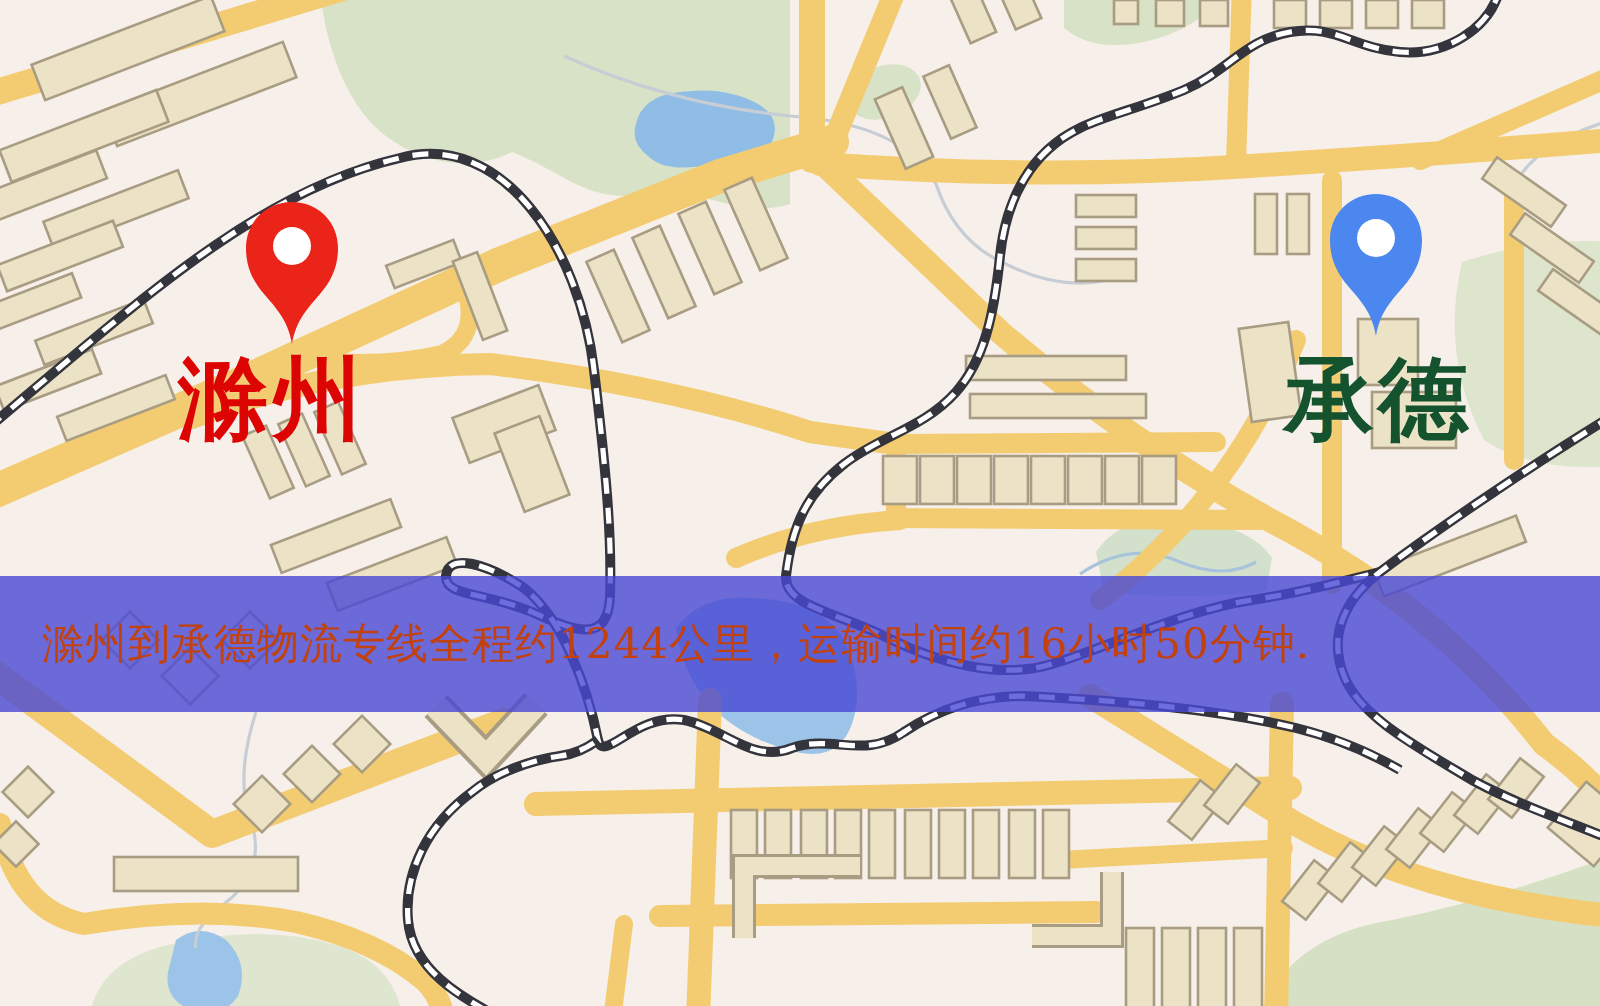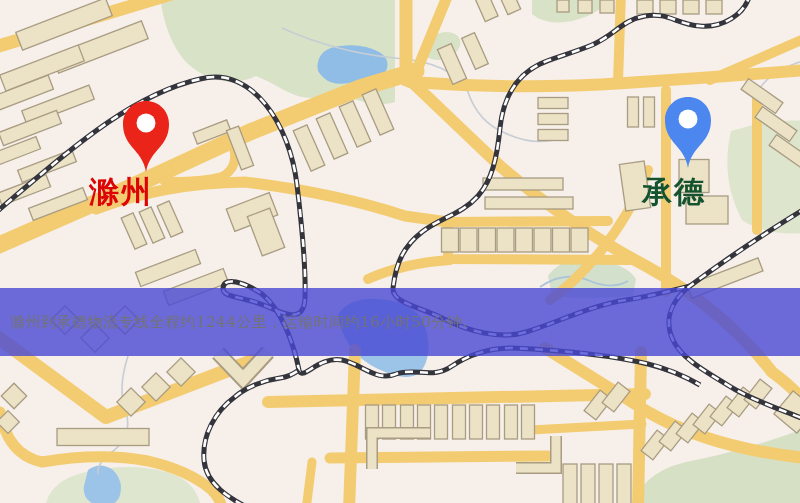--- a/index.html
+++ b/index.html
@@ -1,28 +1,28 @@
 <!DOCTYPE html>
 <html><head>
 <meta charset="utf-8">
 <style>
   html,body{margin:0;padding:0;background:#ffffff;}
   .stage{position:relative;width:800px;height:503px;overflow:hidden;
          font-family:"DejaVu Sans","Liberation Sans",sans-serif;}
   .stage svg.map{position:absolute;left:0;top:0;display:block;}
   
   .city-label{position:absolute;font-family:"DejaVu Serif","Liberation Serif",serif;
-              font-weight:700;font-size:30px;line-height:1;letter-spacing:2px;
+              font-weight:700;font-size:45px;line-height:1;letter-spacing:2px;
               text-shadow:0 0 1px rgba(255,255,255,.25);}
   .city-label.origin{left:89px;top:177px;color:#dd0404;}
   .city-label.destination{left:642px;top:177px;color:#14532d;}
   
   .banner{position:absolute;left:0;top:288px;width:800px;height:68px;
           background:rgba(72,72,212,0.80);display:flex;align-items:center;}
-  .banner-text{color:#737373;font-size:15px;letter-spacing:0.5px;padding-left:10px;
+  .banner-text{color:#c2410c;font-size:21px;letter-spacing:0.5px;padding-left:21px;
                font-family:"DejaVu Serif","Liberation Serif",serif;white-space:nowrap;}
 </style>
 </head>
 <body>
 
 <div class="stage">
 
   <svg class="map" width="800" height="503" viewBox="0 0 800 503">
     <defs>
       <path id="rw1" d="M-6,214 C70,150 130,95 200,79 C252,65 290,125 297,185 C303,235 306,268 305,298 C304,322 288,316 266,306 C242,296 222,298 223,288 C224,276 244,282 262,294 C282,310 294,345 299,370 C302,382 318,356 342,360 C362,364 376,382 396,374 C416,367 432,380 452,366 C470,354 490,348 512,348 C556,350 606,354 648,364 C672,370 688,378 700,385"></path>

